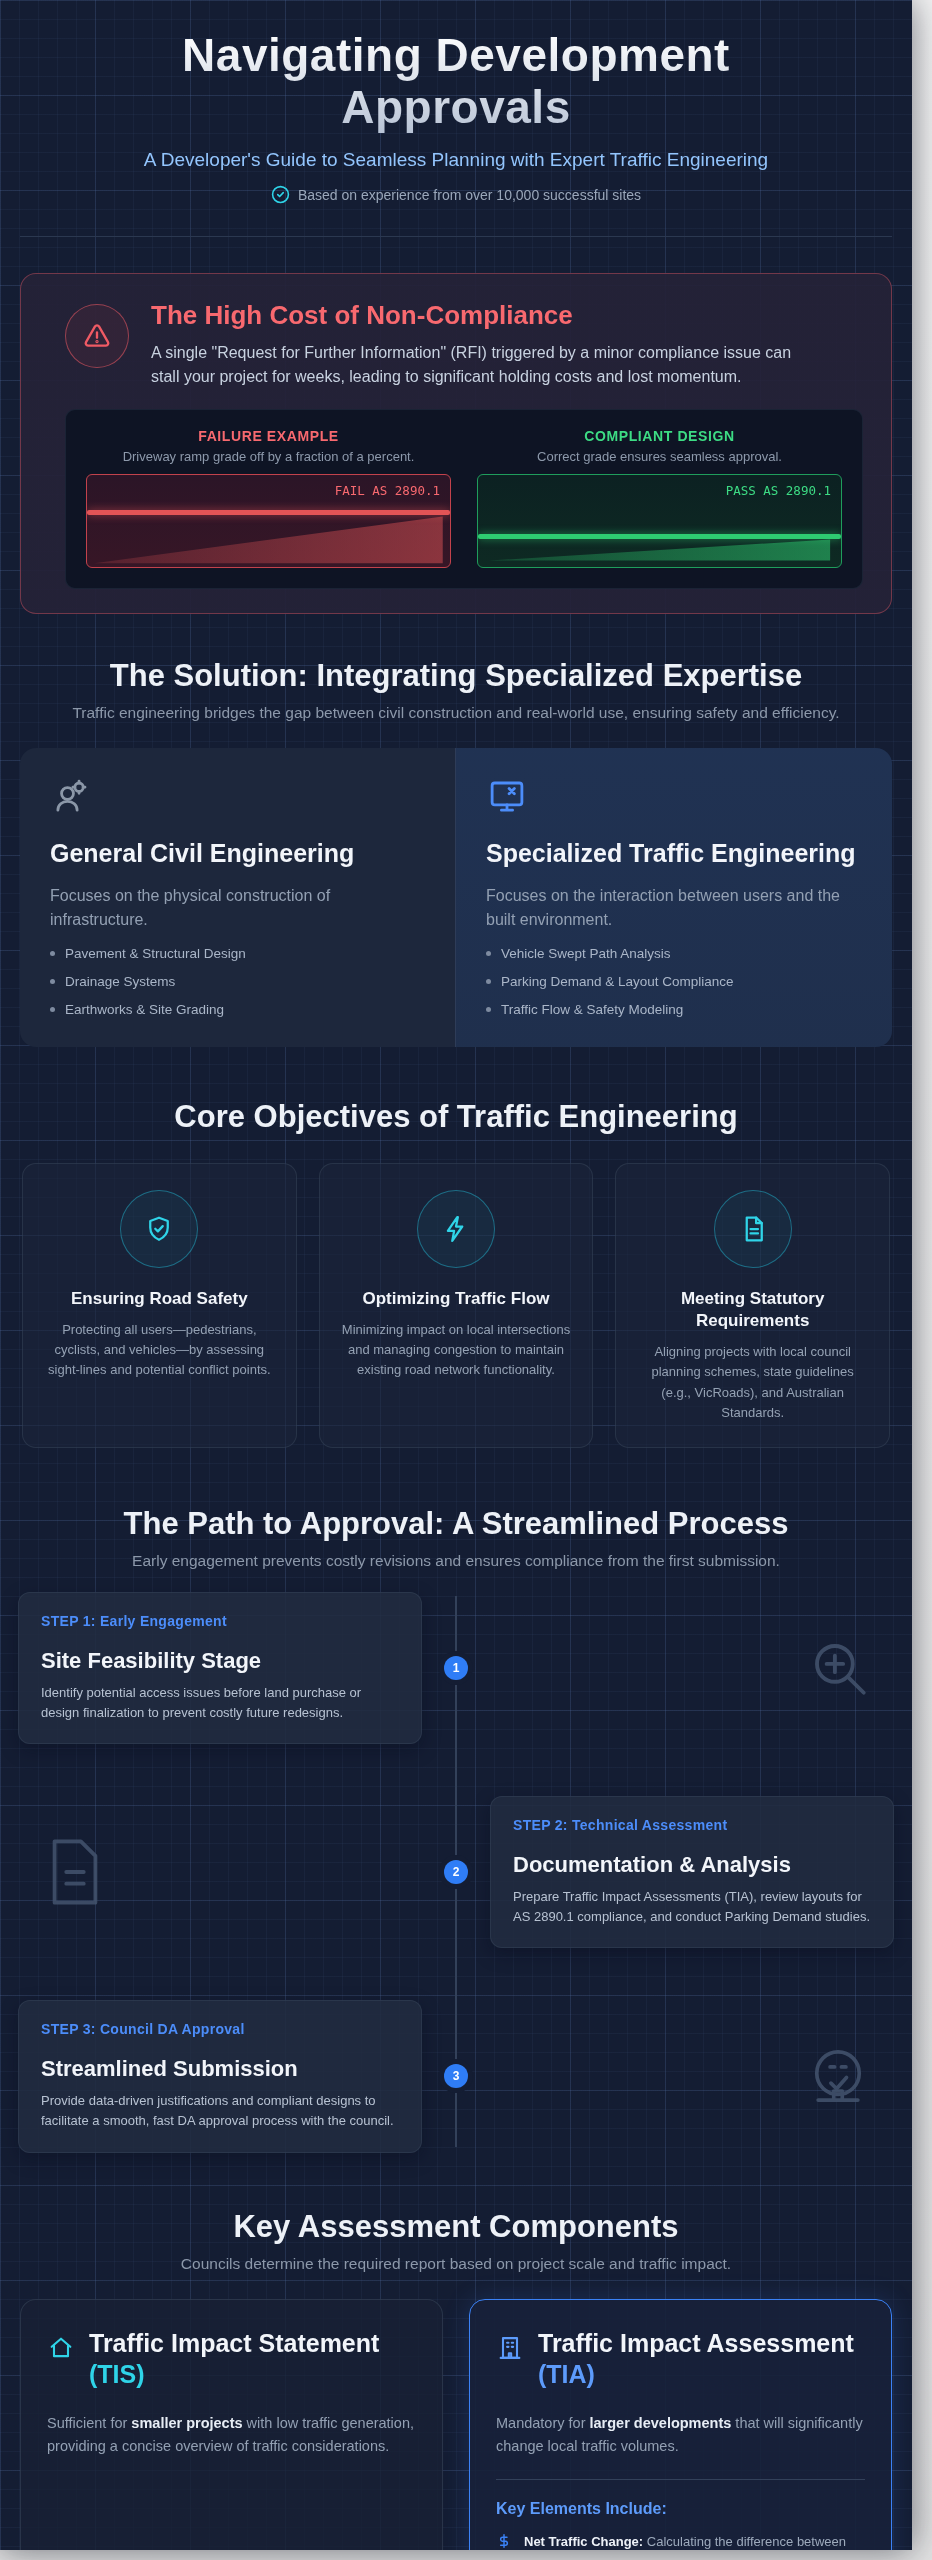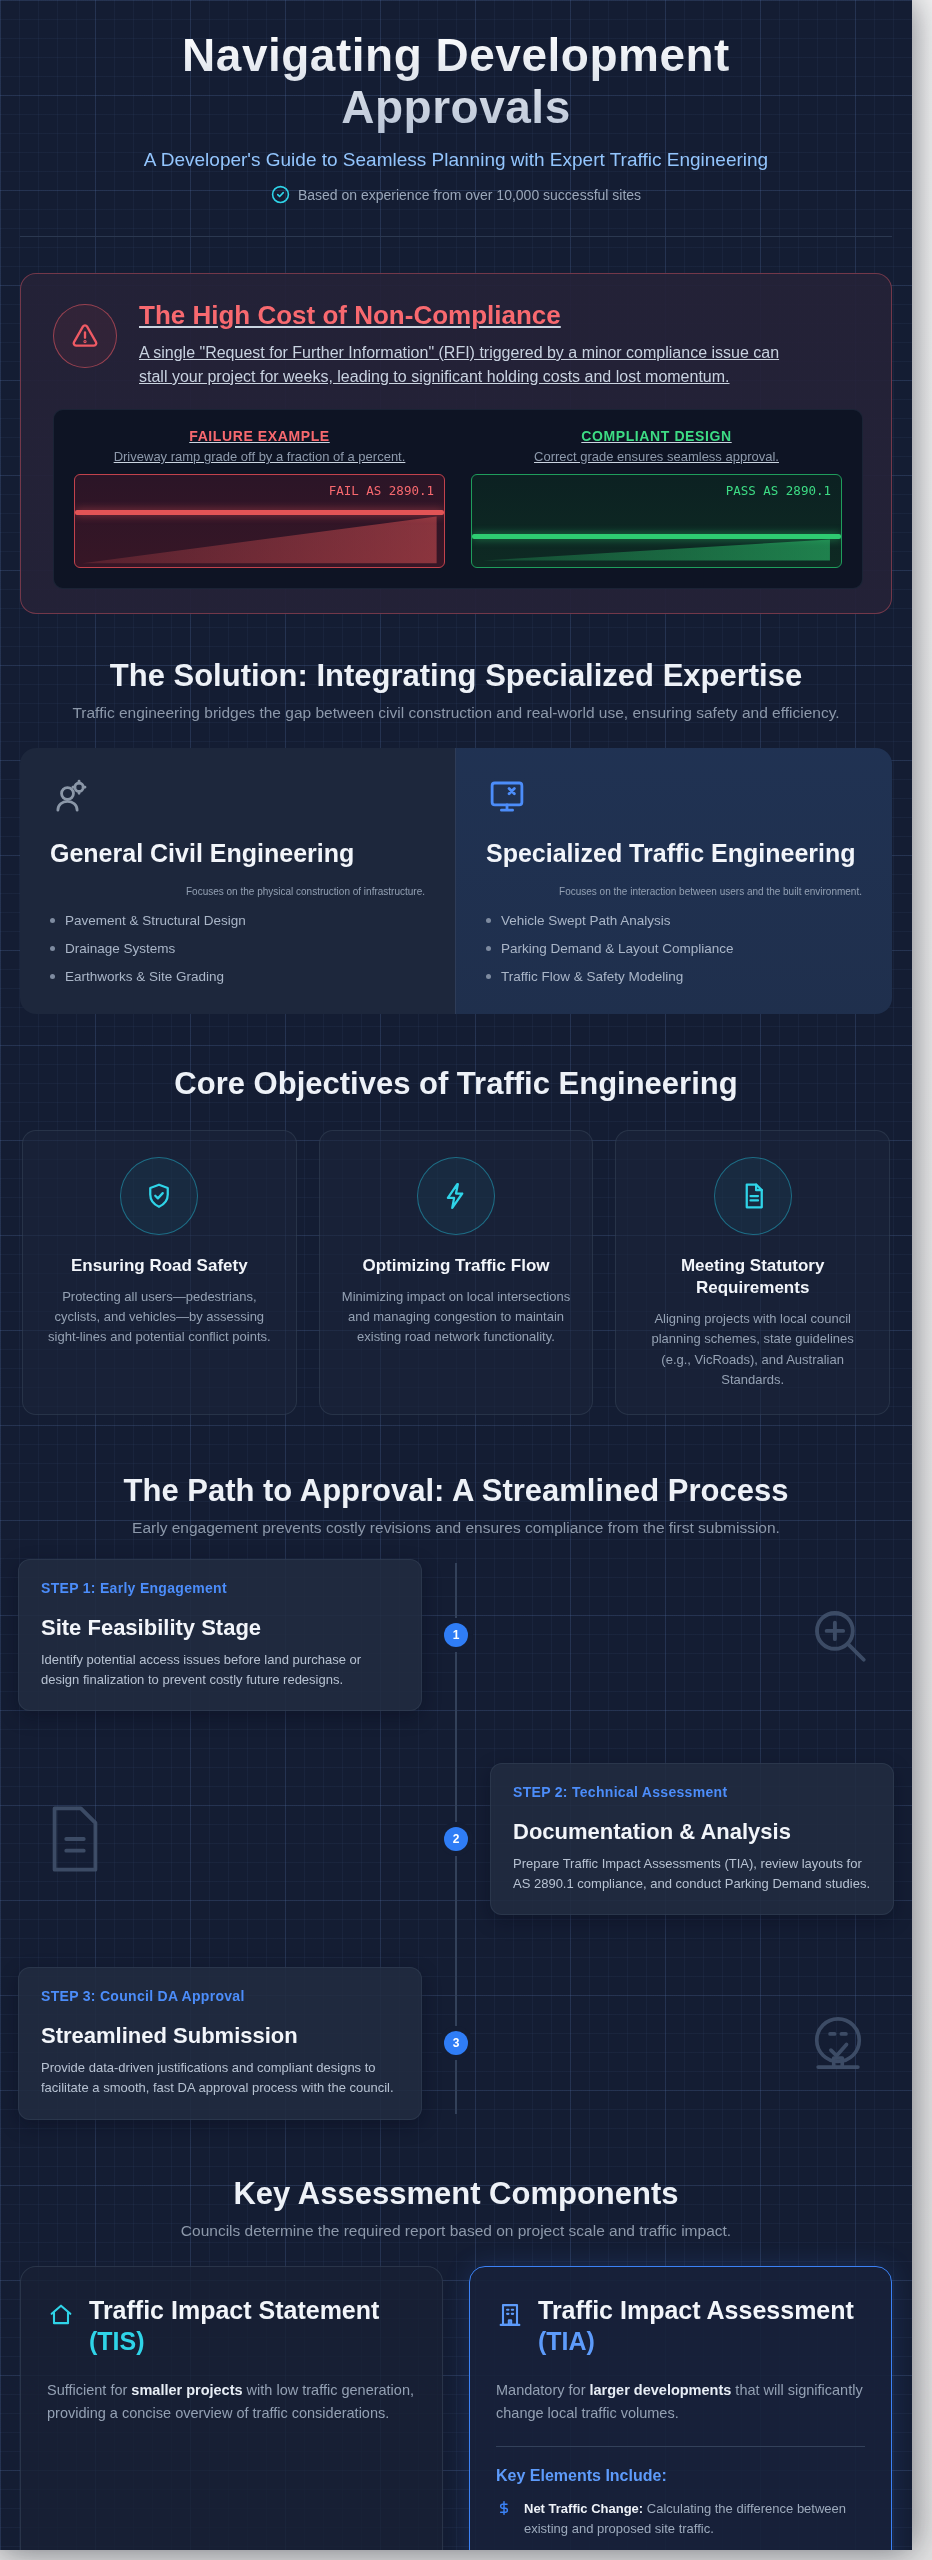--- a/index.html
+++ b/index.html
@@ -34,22 +34,21 @@
   }
   .subtitle{margin-top:16px;font-size:19px;color:#93c5fd;}
   .badge{margin-top:14px;display:inline-flex;align-items:center;gap:8px;font-size:14px;color:#9aa7ba;text-align:center;}
   .badge svg{display:block;}
   .hr{height:1px;background:#2b3850;margin:28px 20px 0 20px;}
   
   .warn-card{
     margin:36px 20px 0 20px;border-radius:16px;
     border:1px solid rgba(244,94,105,.38);
     background:linear-gradient(rgba(190,60,80,.06),rgba(190,60,80,.06)),rgba(26,33,54,.92);
-    padding:26px 28px 24px 32px;
-    text-decoration:underline;
+    padding:26px 28px 24px 44px;
   }
   .warn-head{display:flex;gap:22px;align-items:flex-start;}
   .warn-icon-wrap{
     flex:0 0 auto;width:62px;height:62px;border-radius:50%;
     border:1.5px solid rgba(239,90,100,.55);background:rgba(239,68,68,.07);
     display:flex;align-items:center;justify-content:center;margin-top:4px;
   }
   .warn-title{font-size:26px;font-weight:bold;color:#f8696f;margin:0;}
   .warn-body{margin:10px 0 0 0;font-size:16px;line-height:1.5;color:#c8d2e0;max-width:660px;}
   .chart-panel{
@@ -77,21 +76,21 @@
   .sec-h{margin:0;text-align:center;font-size:31px;font-weight:bold;color:#edf1f7;}
   .sec-sub{margin:10px 0 0 0;text-align:center;font-size:15.5px;color:#8c98aa;}
   
   .sol{margin-top:44px;}
   .sol-grid{display:grid;grid-template-columns:1fr 1fr;margin:26px 20px 0 20px;border-radius:16px;overflow:hidden;}
   .sol-card{padding:28px 30px 30px 30px;}
   .sol-card.civil{background:#1d273c;border-right:1px solid #2e3c58;}
   .sol-card.traffic{background:linear-gradient(rgba(59,130,246,.1),rgba(59,130,246,.07)),#1d2940;}
   .sol-head{display:flex;gap:16px;align-items:flex-start;flex-direction:column;}
   .sol-title{margin:0;font-size:25px;line-height:1.2;font-weight:bold;color:#f2f5fa;}
-  .sol-desc{margin:16px 0 0 0;font-size:10px;line-height:1.5;color:#93a0b3;text-align:right;}
+  .sol-desc{margin:16px 0 0 0;font-size:16px;line-height:1.5;color:#93a0b3;}
   .sol-list{list-style:none;margin:14px 0 0 0;padding:0;}
   .sol-list li{display:flex;align-items:baseline;gap:10px;font-size:13.5px;color:#aab6c8;margin-top:13px;}
   .dot{flex:0 0 auto;width:5px;height:5px;border-radius:50%;background:#7e8ba0;position:relative;top:-2px;}
   
   .obj{margin-top:52px;}
   .obj-grid{display:grid;grid-template-columns:1fr 1fr 1fr;gap:22px;margin:28px 22px 0 22px;}
   .obj-card{
     border-radius:14px;background:rgba(27,37,58,.55);
     border:1px solid rgba(71,85,105,.35);
     padding:26px 20px 24px 20px;text-align:center;

